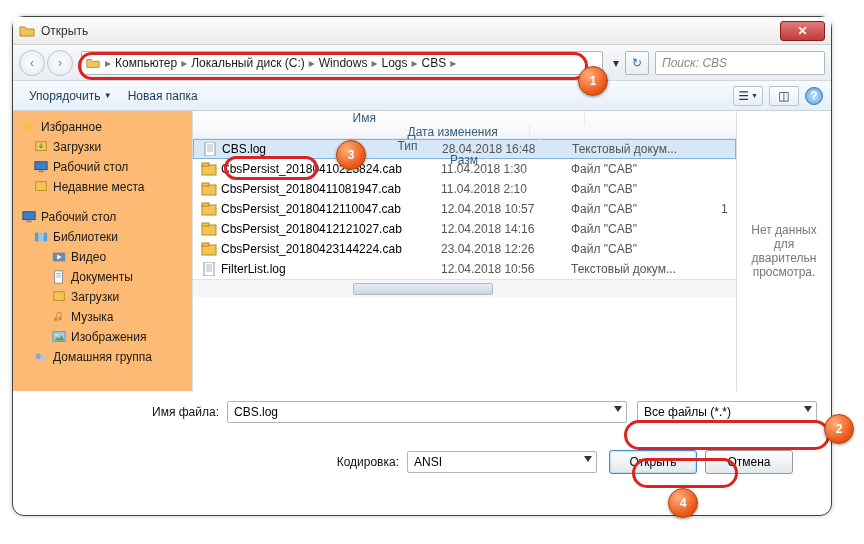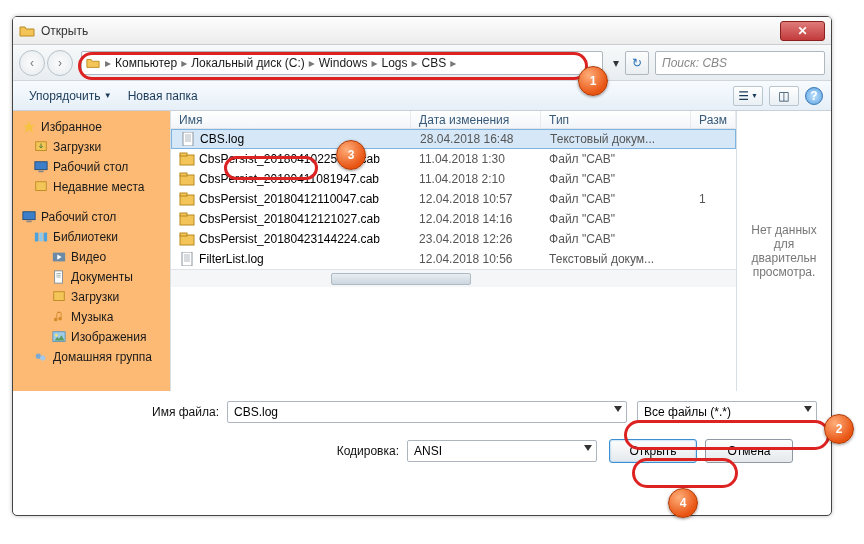--- a/index.html
+++ b/index.html
@@ -1,17 +1,17 @@
 <!DOCTYPE html>
 <html><head>
 <meta charset="utf-8">
 <style>
 * { box-sizing: border-box; margin: 0; padding: 0; font-family: "Segoe UI", Tahoma, sans-serif; font-size: 12px; }
 body { background: #fff; width: 864px; height: 544px; position: relative; }
-.outer-border { position: absolute; left: 12px; top: 16px; width: 820px; height: 500px; border: 1px solid #444; background: #fff; border-radius: 5px; box-shadow: 0 0 4px rgba(0,0,0,.25); }
+.outer-border { position: absolute; left: 12px; top: 16px; width: 820px; height: 500px; border: 1px solid #444; background: #fff; border-radius: 12px; box-shadow: 0 0 4px rgba(0,0,0,.25); }
 .titlebar { height: 28px; background: linear-gradient(#fdfdfd,#ececec); border-bottom: 1px solid #ccc; display: flex; align-items: center; padding: 0 6px; border-radius: 3px 3px 0 0; }
 .titlebar .tb-icon { width: 16px; height: 16px; margin-right: 6px; }
 .titlebar .tb-title { color: #333; flex: 1; }
 .close-btn { width: 45px; height: 20px; background: linear-gradient(#e07a7a,#c23b3b); border: 1px solid #8a1f1f; border-radius: 3px; display: flex; align-items: center; justify-content: center; color: #fff; font-weight: bold; }
 .navbar { height: 36px; background: linear-gradient(#f7f9fa,#e8edf1); border-bottom: 1px solid #cfd6dc; display: flex; align-items: center; padding: 0 6px; position: relative; }
 .navbtn { width: 26px; height: 26px; border: 1px solid #b8c3cc; border-radius: 50%; background: radial-gradient(#fcfcfc,#e6ebef); margin-right: 2px; display: flex; align-items: center; justify-content: center; color: #6f7a83; }
 .breadcrumb { flex: 1; height: 24px; background: #fff; border: 1px solid #b0b8bf; border-radius: 2px; display: flex; align-items: center; padding: 0 4px; margin: 0 6px; color: #1a1a1a; overflow: hidden; }
 .breadcrumb .bc-item { padding: 0 3px; white-space: nowrap; }
 .breadcrumb .bc-sep { color: #777; padding: 0 1px; }
 .refresh-btn { width: 24px; height: 24px; border: 1px solid #b0b8bf; background: linear-gradient(#fdfdfd,#e9eef2); display:flex; align-items:center; justify-content:center; color:#2a72b5; border-radius:2px; margin-left:2px; }
@@ -23,38 +23,38 @@
 .help-btn { width: 18px; height:18px; border:1px solid #3a78b5; border-radius:50%; background: radial-gradient(#bfe3ff,#5aa0de); color:#fff; text-align:center; line-height:16px; font-weight:bold; }
 .body-area { display:flex; height: 280px; }
 .sidebar { width: 180px; border-right: 1px solid #d9dee3; overflow-y: auto; background: #fdba74; padding: 6px 4px; }
 .tree-group { margin-bottom: 10px; }
 .tree-item { display:flex; align-items:center; padding: 2px 4px; color:#1a1a1a; white-space: nowrap; }
 .tree-item.lvl1 { padding-left: 16px; }
 .tree-item.lvl2 { padding-left: 34px; }
 .tree-icon { width:16px; height:16px; margin-right:4px; display:inline-flex; align-items:center; justify-content:center; }
 .file-area { flex:1; display:flex; }
 .file-list { flex:1; position:relative; }
-.col-headers { height:18px; border-bottom: 1px solid #e1e5e9; display:flex; align-items:center; color:#385a7a; background: linear-gradient(#fff,#f2f5f8); }
+.col-headers { height:28px; border-bottom: 1px solid #e1e5e9; display:flex; align-items:center; color:#385a7a; background: linear-gradient(#fff,#f2f5f8); flex-direction: column; }
 .col-headers div { padding: 0 8px; border-right: 1px solid #e6eaee; height:100%; display:flex; align-items:center; }
 .col-name { width: 240px; }
 .col-date { width: 130px; }
 .col-type { width: 150px; }
 .col-size { flex:1; }
 .file-row { display:flex; align-items:center; height: 20px; padding: 0 0; }
 .file-row.selected { background: #d6e8f8; border: 1px solid #7eb4e2; }
 .file-row .c-name { width:240px; padding-left:8px; display:flex; align-items:center; gap:4px;}
 .file-row .c-date { width:130px; padding-left:8px; color:#555; }
 .file-row .c-type { width:150px; padding-left:8px; color:#555; }
 .file-row .c-size { flex:1; padding-left:8px; color:#555; text-align:left; }
 .file-icon { width:16px; height:14px; }
 .preview-pane { width: 95px; border-left:1px solid #d9dee3; display:flex; align-items:center; justify-content:flex-end; color:#777; text-align:center; padding: 6px; }
 .bottom-scroll { height:18px; border-top:1px solid #e0e4e8; background:#f4f6f8; display:flex; align-items:center; position:relative; }
 .scroll-thumb { position:absolute; left:160px; width:140px; height:12px; top:3px; background: linear-gradient(#e8eef3,#ccd6de); border:1px solid #aebac4; border-radius:2px; }
 .footer { padding: 10px 14px 12px; }
-.footer-row { display:flex; align-items:center; margin-bottom: 16px; }
+.footer-row { display:flex; align-items:center; margin-bottom: 27px; }
 .footer-label { width: 200px; text-align:right; padding-right:8px; color:#111; }
 .combo { height:22px; border:1px solid #adb6bf; background:#fff; border-radius:2px; display:flex; align-items:center; padding:0 6px; position:relative; }
 .combo .caret { position:absolute; right:4px; top:4px; border-left:4px solid transparent; border-right:4px solid transparent; border-top:6px solid #333; }
 .btns { display:flex; gap: 8px; margin-left: 12px; }
 .win-btn { width:88px; height:24px; border:1px solid #8e99a3; background: linear-gradient(#fdfdfd,#e4e9ed); border-radius:3px; text-align:center; line-height:22px; }
 .win-btn.default { border:1px solid #3b8ed0; box-shadow: 0 0 2px #6db4ec inset; }
 .callout { position:absolute; border:3px solid #dd2222; border-radius:14px; pointer-events:none; z-index: 50; }
 .callout-pill { border-radius: 50px; }
 .badge { position:absolute; width:30px; height:30px; background: radial-gradient(circle at 35% 30%, #ffae7a, #e85412 70%); border:1px solid #b03a06; border-radius:50%; color:#fff; font-weight:bold; font-size:15px; display:flex; align-items:center; justify-content:center; box-shadow: 0 1px 3px rgba(0,0,0,.4); z-index:60; }
 svg { display:block; }

